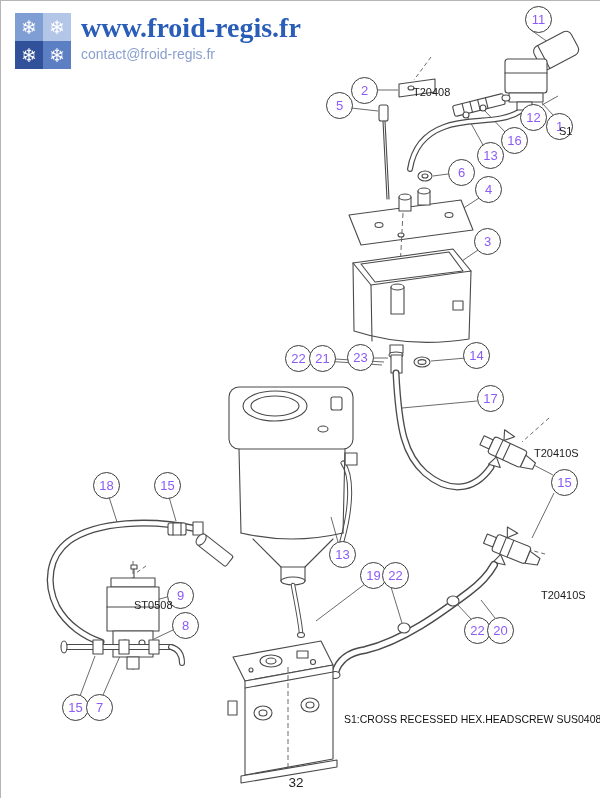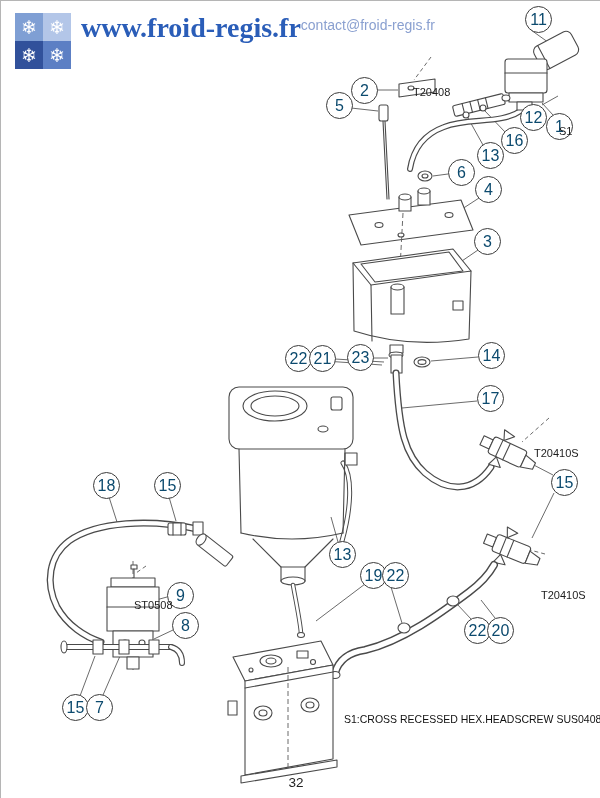--- a/index.html
+++ b/index.html
@@ -5,29 +5,29 @@
   html,body{margin:0;padding:0;background:#e9e9e9;}
   .page{position:relative;width:600px;height:798px;background:#fff;border:1px solid #b5b5b5;
         overflow:hidden;font-family:"Liberation Sans",sans-serif;}
   .diagram-svg{position:absolute;left:0;top:0;z-index:1;}
 
   
   .header{position:absolute;left:14px;top:12px;display:flex;gap:10px;align-items:flex-start;z-index:4;}
   .logo{width:56px;height:56px;display:grid;grid-template-columns:28px 28px;grid-template-rows:28px 28px;}
   .logo-tile{display:flex;align-items:center;justify-content:center;color:#fff;font-size:19px;line-height:1;}
   .t1{background:#7f9fd4;} .t2{background:#b3c6e8;} .t3{background:#31519b;} .t4{background:#5c7fc4;}
-  .brand{display:flex;flex-direction:row;}
+  .brand{display:flex;flex-direction:column;}
   .site-url{font-family:"Liberation Serif",serif;font-weight:700;font-size:28px;color:#2a5db8;
             text-decoration:none;line-height:1.05;}
   .contact-email{font-weight:400;font-size:14px;color:#8aa0d0;text-decoration:none;margin-top:4px;}
 
   
   .callout{position:absolute;width:25px;height:25px;border:1.4px solid #3b3b3b;border-radius:50%;
            background:#fff;display:flex;align-items:center;justify-content:center;
-           font-size:16px;color:#0c4a6e;z-index:3;}
+           font-size:13px;color:#8b5cf6;z-index:3;}
   .part-label{position:absolute;font-size:11px;color:#1c1c1c;z-index:3;white-space:nowrap;margin-top:43px;}
   .footnote{position:absolute;left:343px;top:712px;font-size:10.5px;color:#111;z-index:3;white-space:nowrap;}
   .page-num{position:absolute;left:0;right:10px;top:774px;text-align:center;font-size:13.5px;color:#222;z-index:3;}
 
   
   .ln{stroke:#4a4a4a;stroke-width:1.1;fill:none;stroke-linecap:round;stroke-linejoin:round;}
   .fw{stroke:#4a4a4a;stroke-width:1.1;fill:#fff;stroke-linejoin:round;}
   .to{stroke:#4a4a4a;fill:none;stroke-linecap:round;}
   .ti{stroke:#fff;fill:none;stroke-linecap:round;}
   .leaders line{stroke:#5a5a5a;stroke-width:0.9;}
@@ -283,21 +283,21 @@
   <div class="callout" style="left:545px;top:112px">1</div>
   <div class="callout" style="left:519px;top:103px">12</div>
   <div class="callout" style="left:500px;top:126px">16</div>
   <div class="callout" style="left:476px;top:141px">13</div>
   <div class="callout" style="left:447px;top:158px">6</div>
   <div class="callout" style="left:474px;top:175px">4</div>
   <div class="callout" style="left:473px;top:227px">3</div>
   <div class="callout" style="left:284px;top:344px">22</div>
   <div class="callout" style="left:308px;top:344px">21</div>
   <div class="callout" style="left:346px;top:343px">23</div>
-  <div class="callout" style="left:477px;top:341px">14</div>
+  <div class="callout" style="left:462px;top:341px">14</div>
   <div class="callout" style="left:476px;top:384px">17</div>
   <div class="callout" style="left:550px;top:468px">15</div>
   <div class="callout" style="left:92px;top:471px">18</div>
   <div class="callout" style="left:153px;top:471px">15</div>
   <div class="callout" style="left:166px;top:581px">9</div>
   <div class="callout" style="left:171px;top:611px">8</div>
   <div class="callout" style="left:328px;top:540px">13</div>
   <div class="callout" style="left:359px;top:561px">19</div>
   <div class="callout" style="left:381px;top:561px">22</div>
   <div class="callout" style="left:463px;top:616px">22</div>

